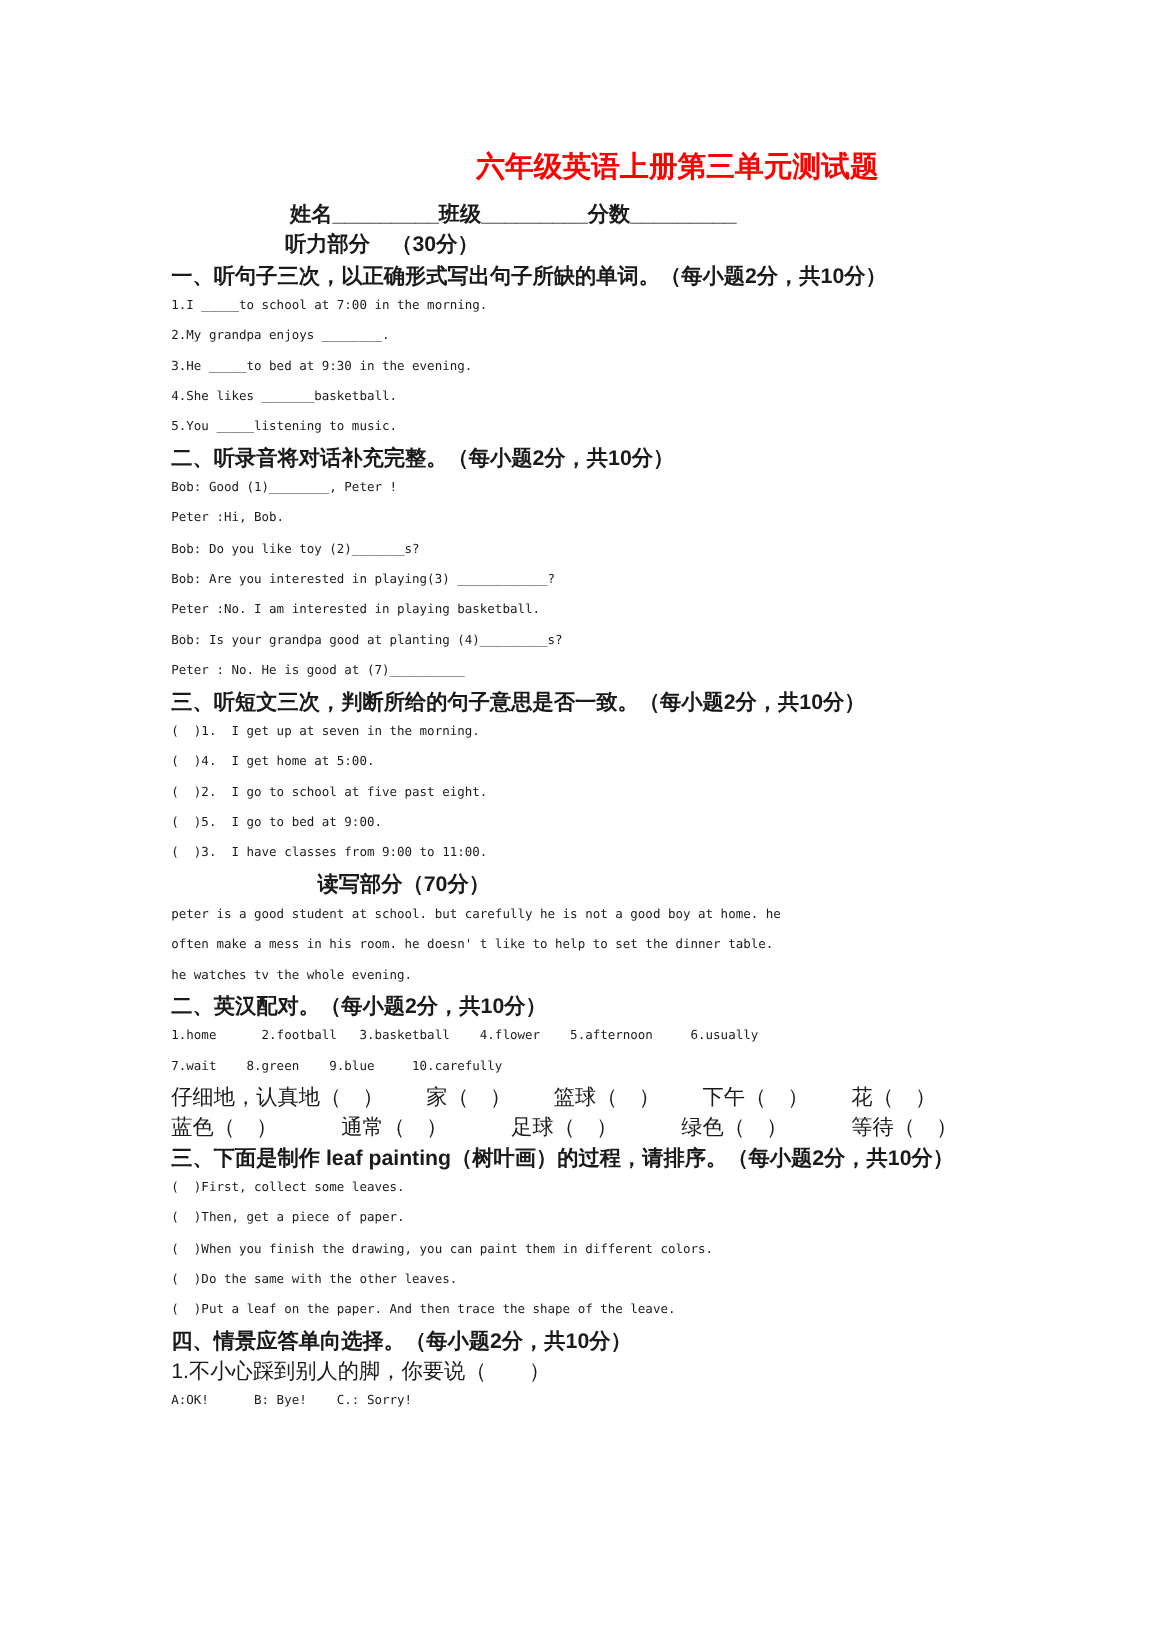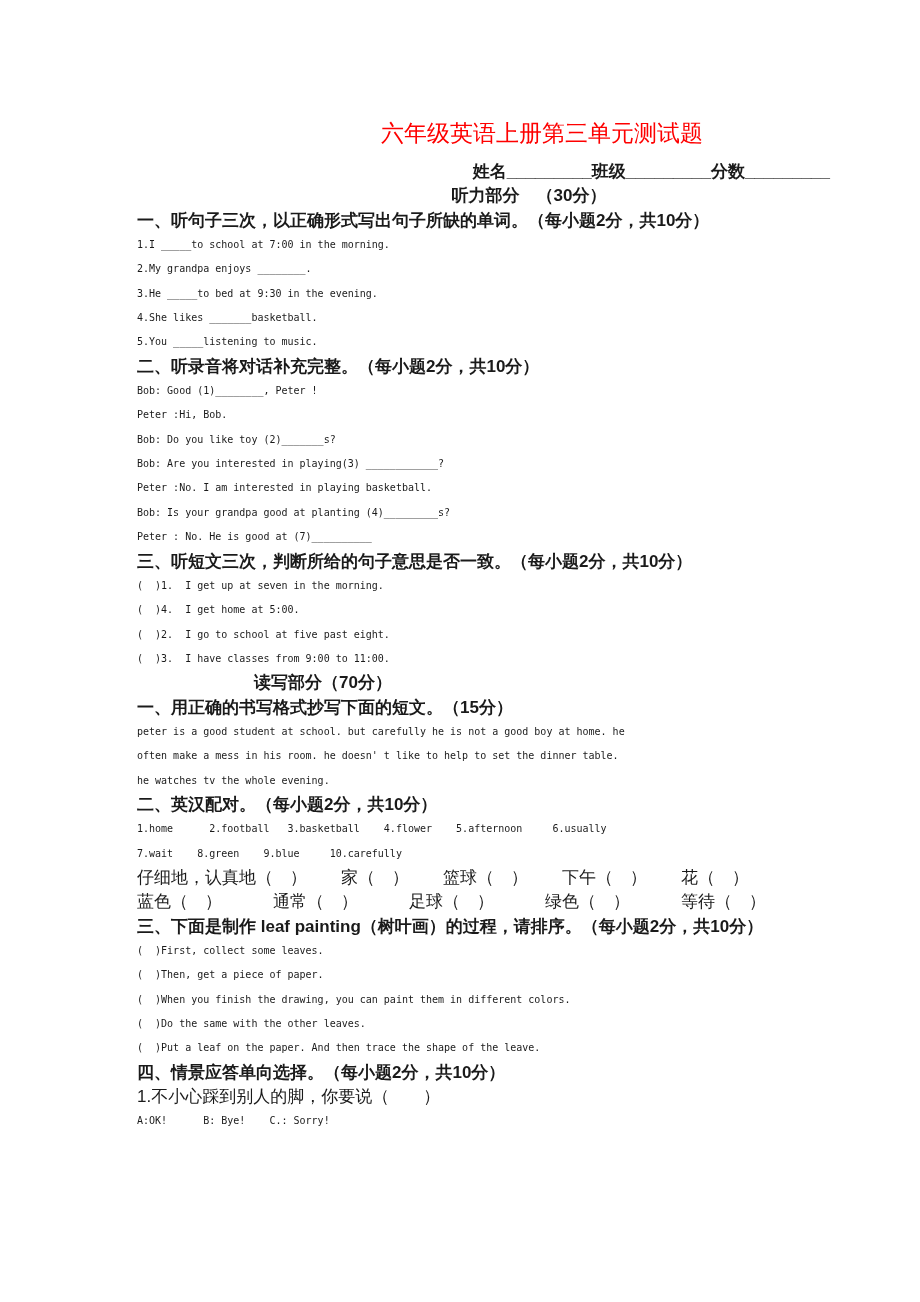--- a/index.html
+++ b/index.html
@@ -45,39 +45,37 @@
     font-size: 17px;
     font-weight: bold;
   }
   
   .l-title {
     height: 30px;
     line-height: 30px;
     margin-left: 244px;
     margin-bottom: 12px;
     font-size: 23px;
-    font-weight: normal;
+    font-weight: bold;
     color: #fe0000;
     font-family: "Liberation Sans", sans-serif;
   }
   
   .l-fields {
-    margin-left: 58px;
+    margin-left: 95px;
     font-size: 17px;
     font-weight: bold;
     font-family: "Liberation Sans", sans-serif;
-    text-align: right;
   }
   
   .l-part1 {
     margin-left: 91px;
     font-size: 17px;
     font-weight: bold;
     font-family: "Liberation Sans", sans-serif;
-    text-align: center;
   }
   .l-part2 {
     margin-left: 117px;
     font-size: 17px;
     font-weight: bold;
     font-family: "Liberation Sans", sans-serif;
   }
 </style>
 </head>
 <body>
@@ -97,23 +95,23 @@
     <div class="line l-en">Peter :Hi, Bob.</div>
     <div class="line l-en">Bob: Do you like toy (2)_______s?</div>
     <div class="line l-en">Bob: Are you interested in playing(3) ____________?</div>
     <div class="line l-en">Peter :No. I am interested in playing basketball.</div>
     <div class="line l-en">Bob: Is your grandpa good at planting (4)_________s?</div>
     <div class="line l-en">Peter : No. He is good at (7)__________</div>
     <div class="line l-heading">三、听短文三次，判断所给的句子意思是否一致。（每小题2分，共10分）</div>
     <div class="line l-en">(  )1.  I get up at seven in the morning.</div>
     <div class="line l-en">(  )4.  I get home at 5:00.</div>
     <div class="line l-en">(  )2.  I go to school at five past eight.</div>
+    <div class="line l-en">(  )5.  I go to bed at 9:00.</div>
     <div class="line l-en">(  )3.  I have classes from 9:00 to 11:00.</div>
     <div class="line l-part2">读写部分（70分）</div>
-    <div class="line l-heading">一、用正确的书写格式抄写下面的短文。（15分）</div>
     <div class="line l-en">peter is a good student at school. but carefully he is not a good boy at home. he</div>
     <div class="line l-en">often make a mess in his room. he doesn' t like to help to set the dinner table.</div>
     <div class="line l-en">he watches tv the whole evening.</div>
     <div class="line l-heading">二、英汉配对。（每小题2分，共10分）</div>
     <div class="line l-en">1.home      2.football   3.basketball    4.flower    5.afternoon     6.usually</div>
     <div class="line l-en">7.wait    8.green    9.blue     10.carefully</div>
     <div class="line l-cn">仔细地，认真地（　）　　家（　）　　篮球（　）　　下午（　）　　花（　）</div>
     <div class="line l-cn">蓝色（　）　　　通常（　）　　　足球（　）　　　绿色（　）　　　等待（　）</div>
     <div class="line l-heading">三、下面是制作 leaf painting（树叶画）的过程，请排序。（每小题2分，共10分）</div>
     <div class="line l-en">(  )First, collect some leaves.</div>

